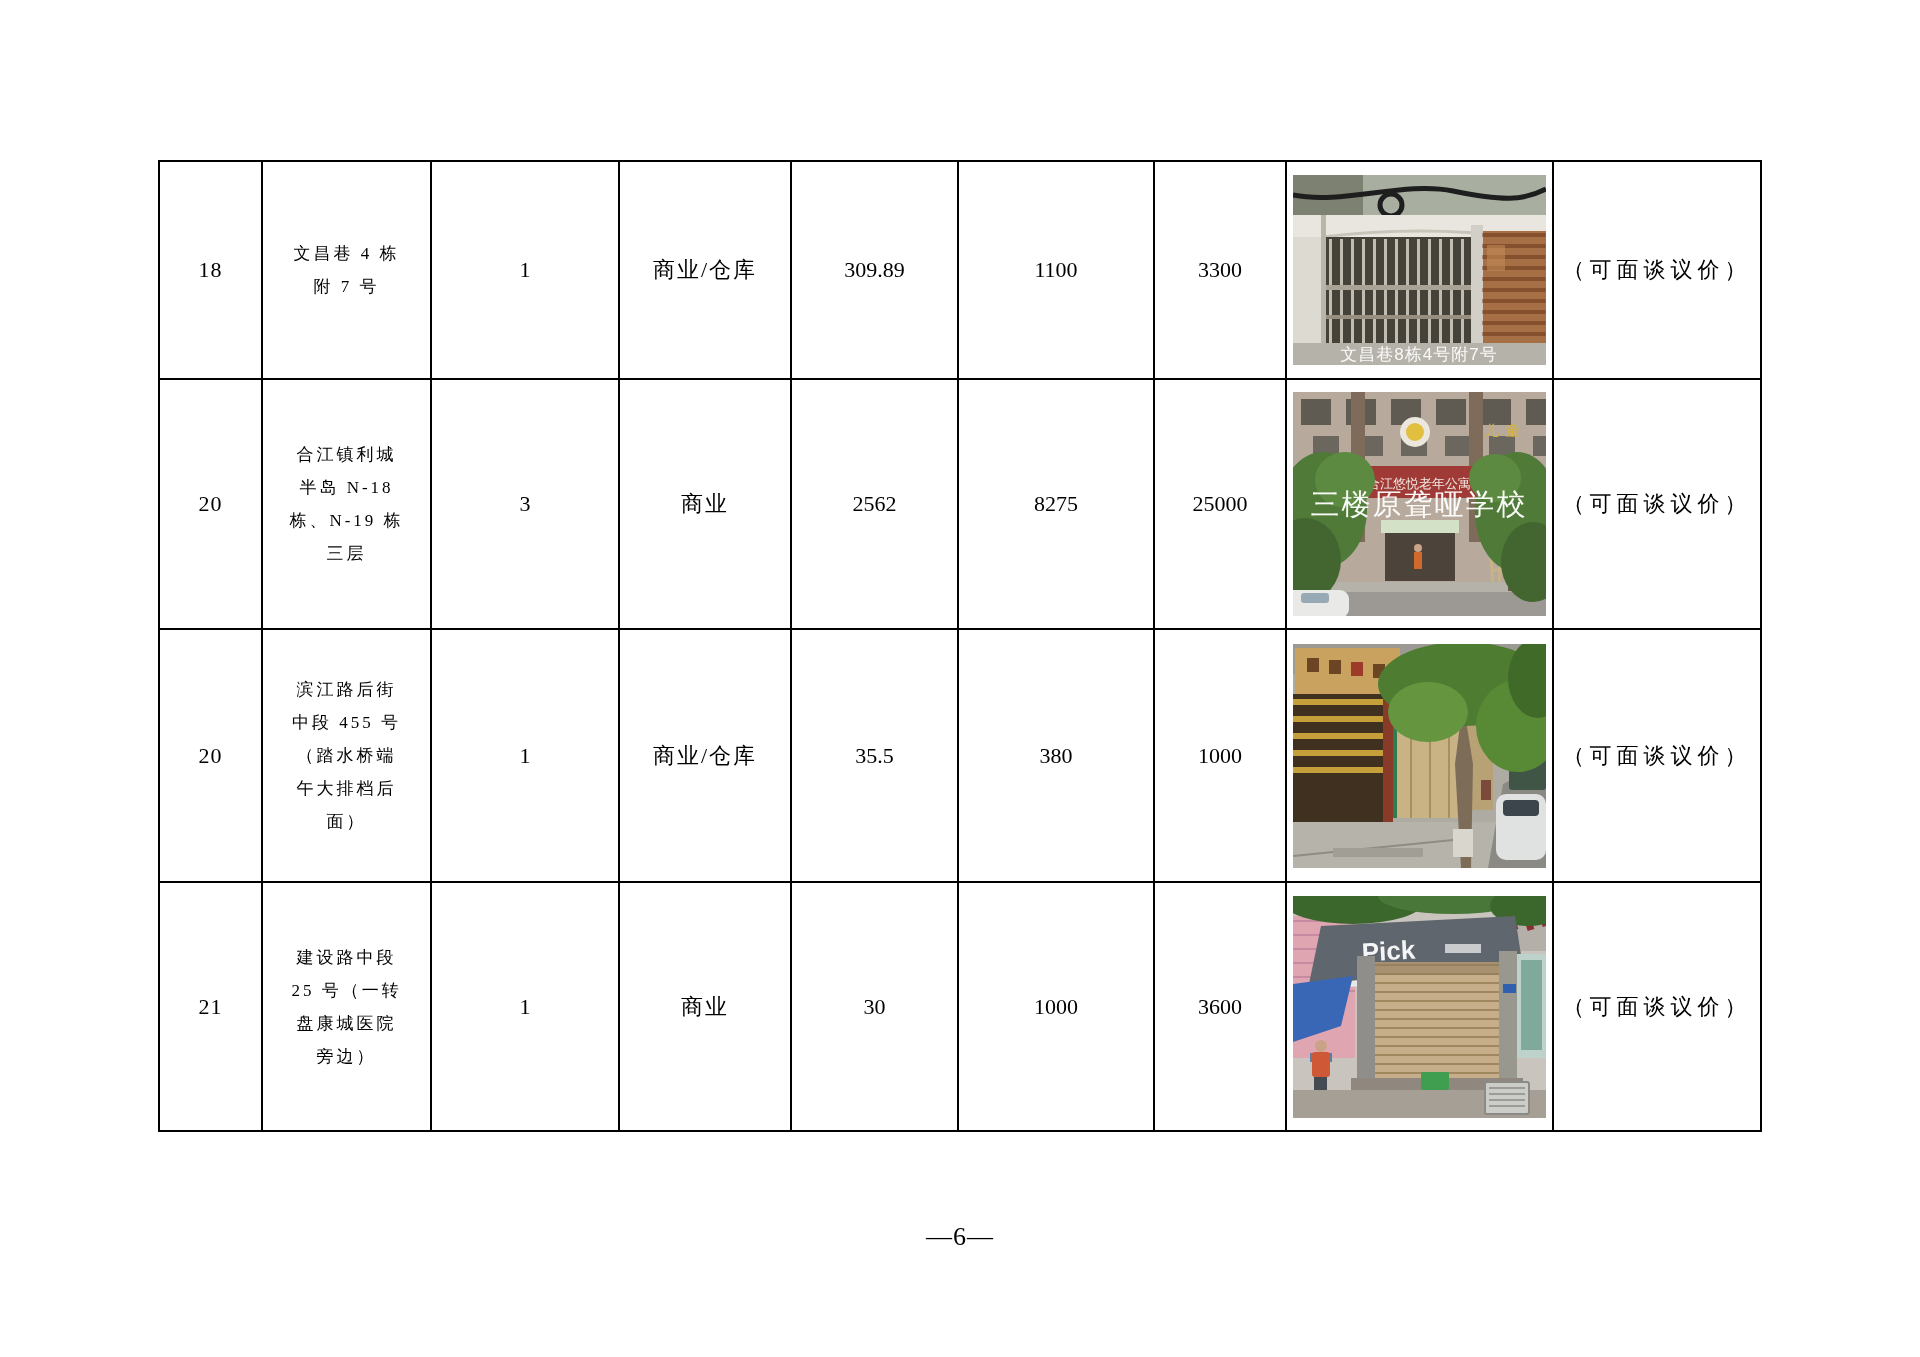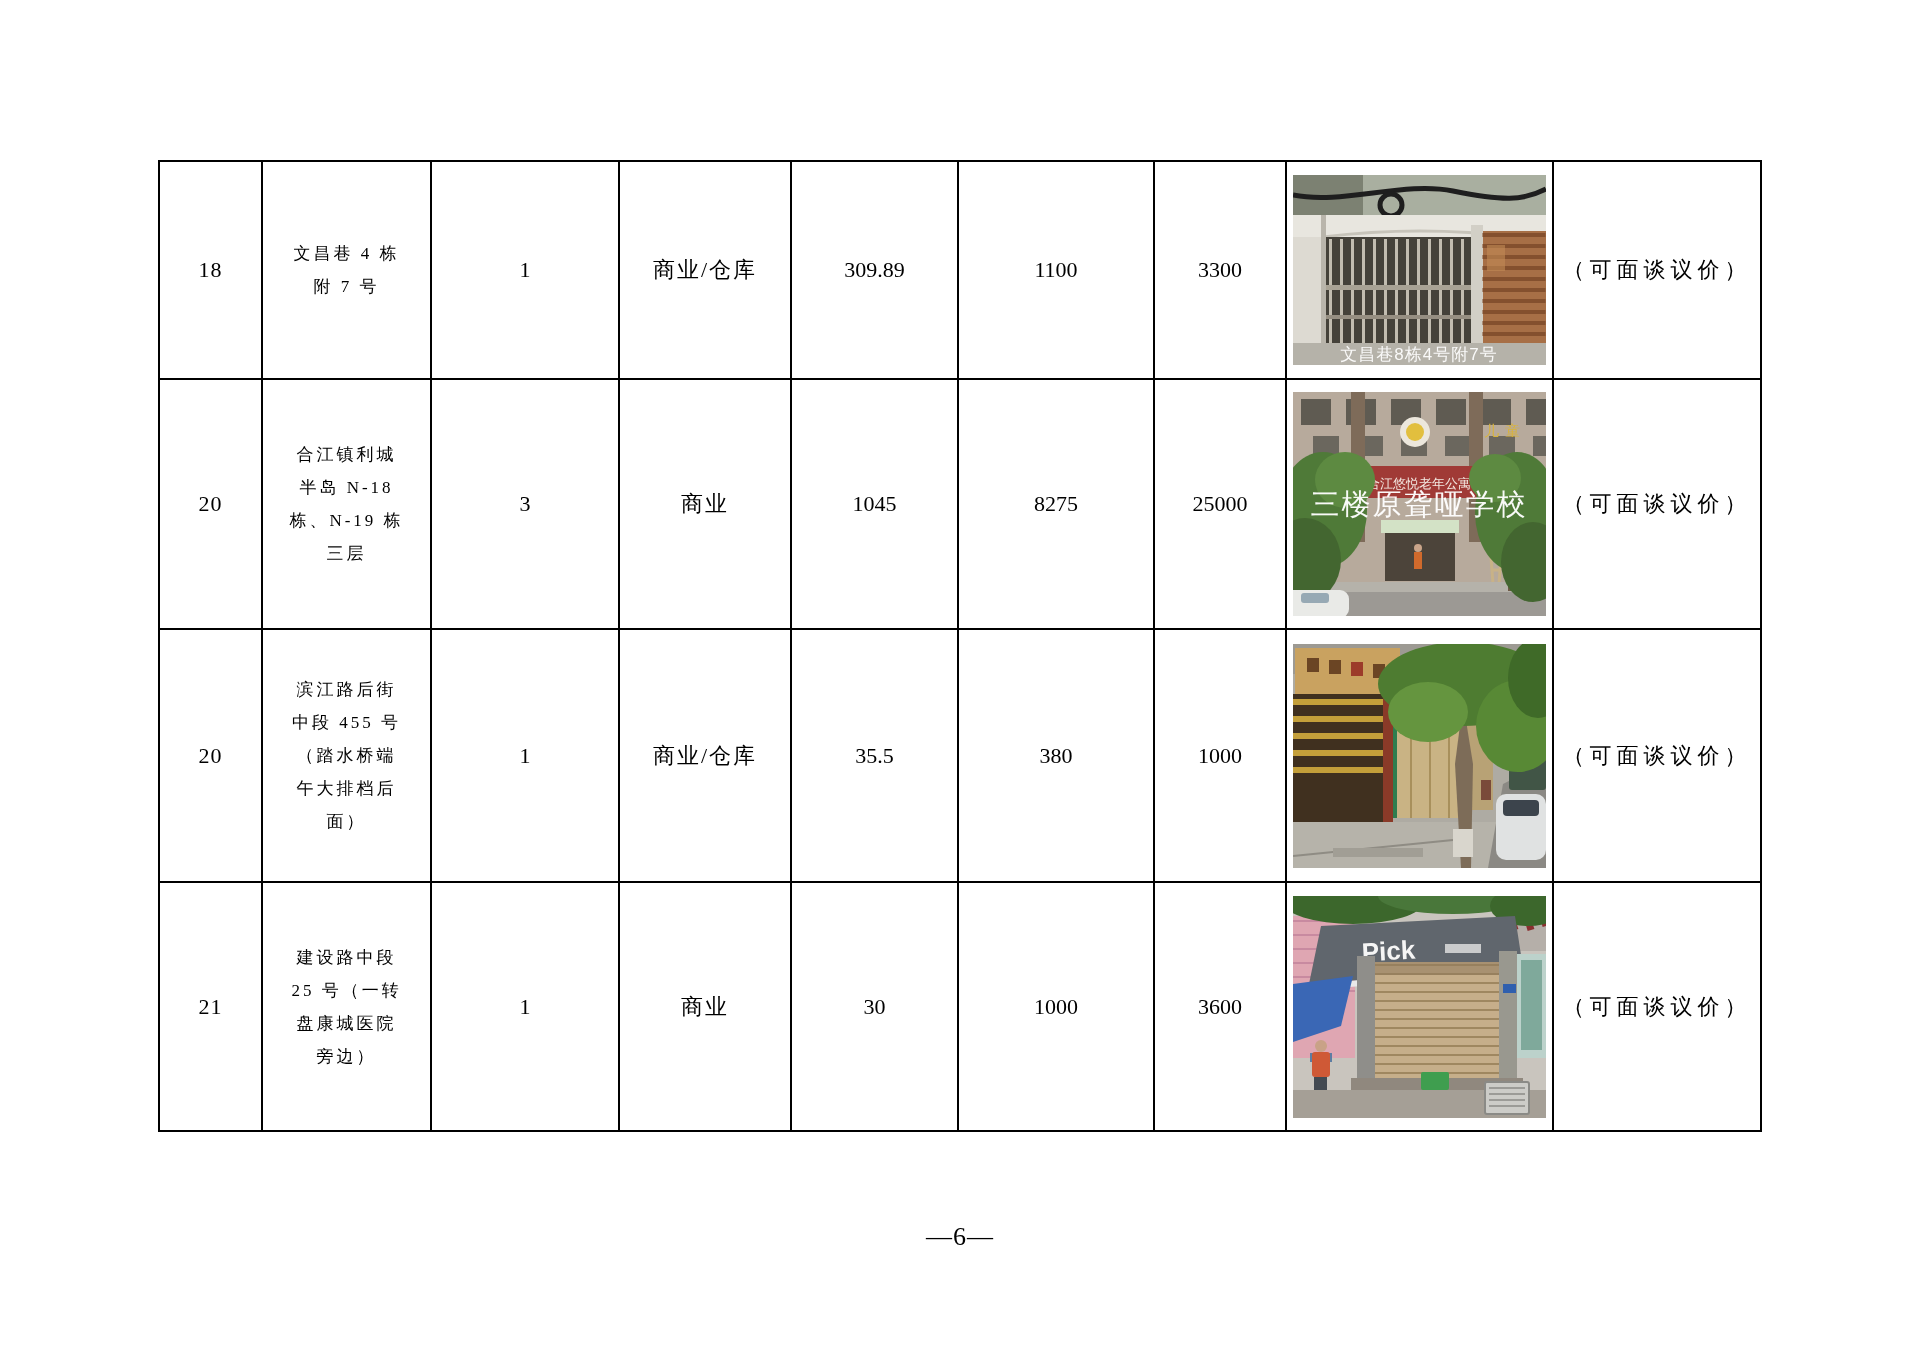--- a/index.html
+++ b/index.html
@@ -120,21 +120,21 @@
       <tr style="height:250px">
         <td class="c-no">20</td>
         <td class="c-addr">
           <div class="addr">合江镇利城
 半岛 N-18
 栋、N-19 栋
 三层</div>
         </td>
         <td class="c-num">3</td>
         <td class="c-type">商业</td>
-        <td class="c-num">1045</td>
+        <td class="c-num">2562</td>
         <td class="c-num">8275</td>
         <td class="c-num">25000</td>
         <td class="c-photo">
           <div class="photo-box">
           <svg width="253" height="224" viewBox="0 0 253 224">
             <g>
               <rect width="253" height="224" fill="#b7aa9c"></rect>
               <line x1="8" y1="20" x2="253" y2="20" stroke="#5f5b52" stroke-width="26" stroke-dasharray="30 15"></line>
               <line x1="20" y1="54" x2="253" y2="54" stroke="#6b675e" stroke-width="20" stroke-dasharray="26 18"></line>
               <rect x="58" y="0" width="14" height="150" fill="#7e6b59"></rect>

